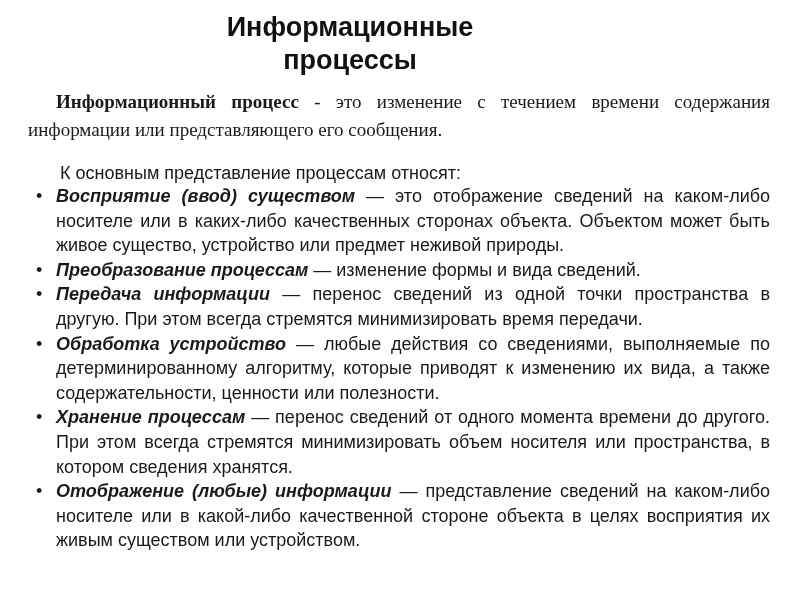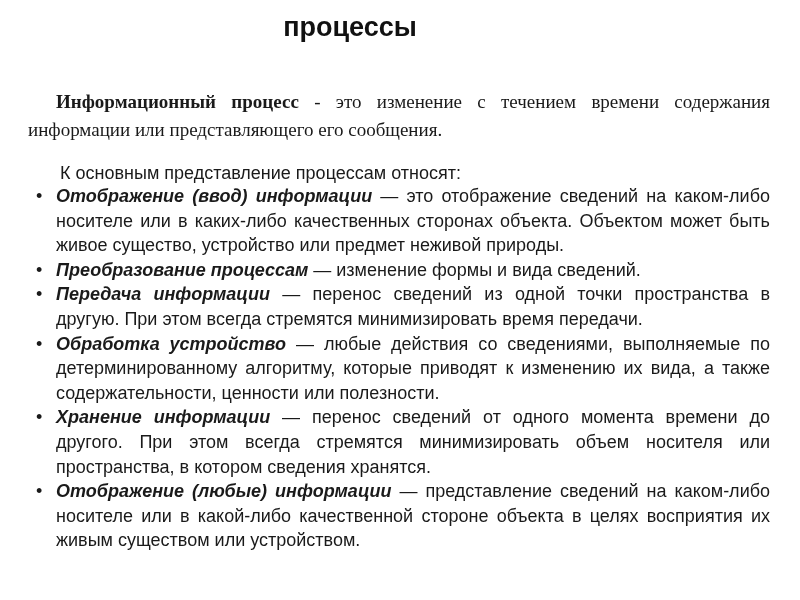--- a/index.html
+++ b/index.html
@@ -75,29 +75,30 @@
     font-weight: bold;
     font-style: italic;
   }
 </style>
 </head>
 <body>
 
 <div class="slide">
 
   <div class="slide-title">
+    <div>Информационные</div>
     <div>процессы</div>
   </div>
 
   <p class="intro"><span class="lead">Информационный процесс</span><span> - это изменение с течением времени содержания информации или представляющего его сообщения.</span></p>
 
   <p class="subtitle">К основным представление процессам относят:</p>
 
   <ul class="bullet-list">
-      <li><span class="marker">•</span><span class="bullet-lead">Отображение (ввод) информации</span><span> — это отображение сведений на каком-либо носителе или в каких-либо качественных сторонах объекта. Объектом может быть живое существо, устройство или предмет неживой природы.</span></li>
+      <li><span class="marker">•</span><span class="bullet-lead">Восприятие (ввод) существом</span><span> — это отображение сведений на каком-либо носителе или в каких-либо качественных сторонах объекта. Объектом может быть живое существо, устройство или предмет неживой природы.</span></li>
       <li><span class="marker">•</span><span class="bullet-lead">Преобразование процессам</span><span> — изменение формы и вида сведений.</span></li>
       <li><span class="marker">•</span><span class="bullet-lead">Передача информации</span><span> — перенос сведений из одной точки пространства в другую. При этом всегда стремятся минимизировать время передачи.</span></li>
       <li><span class="marker">•</span><span class="bullet-lead">Обработка устройство</span><span> — любые действия со сведениями, выполняемые по детерминированному алгоритму, которые приводят к изменению их вида, а также содержательности, ценности или полезности.</span></li>
-      <li><span class="marker">•</span><span class="bullet-lead">Хранение информации</span><span> — перенос сведений от одного момента времени до другого. При этом всегда стремятся минимизировать объем носителя или пространства, в котором сведения хранятся.</span></li>
+      <li><span class="marker">•</span><span class="bullet-lead">Хранение процессам</span><span> — перенос сведений от одного момента времени до другого. При этом всегда стремятся минимизировать объем носителя или пространства, в котором сведения хранятся.</span></li>
       <li><span class="marker">•</span><span class="bullet-lead">Отображение (любые) информации</span><span> — представление сведений на каком-либо носителе или в какой-либо качественной стороне объекта в целях восприятия их живым существом или устройством.</span></li>
     </ul>
 
 </div>
 
 </body></html>

